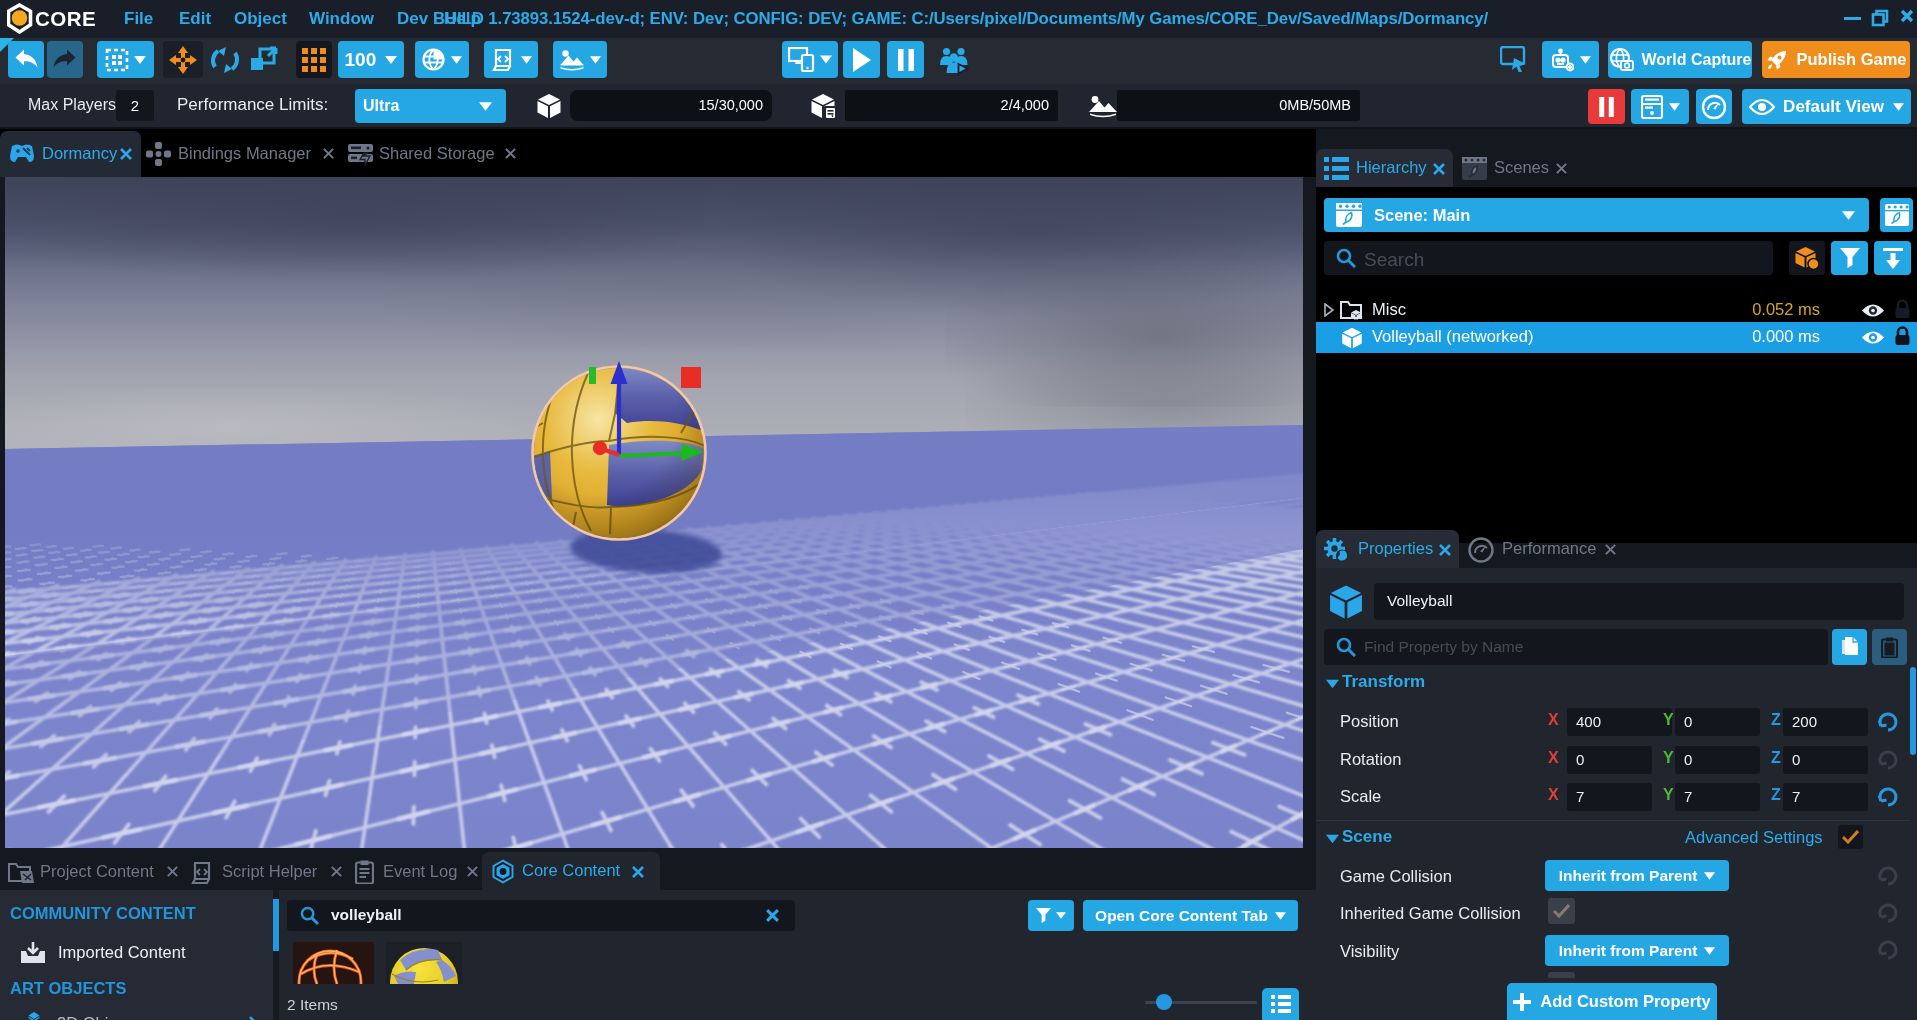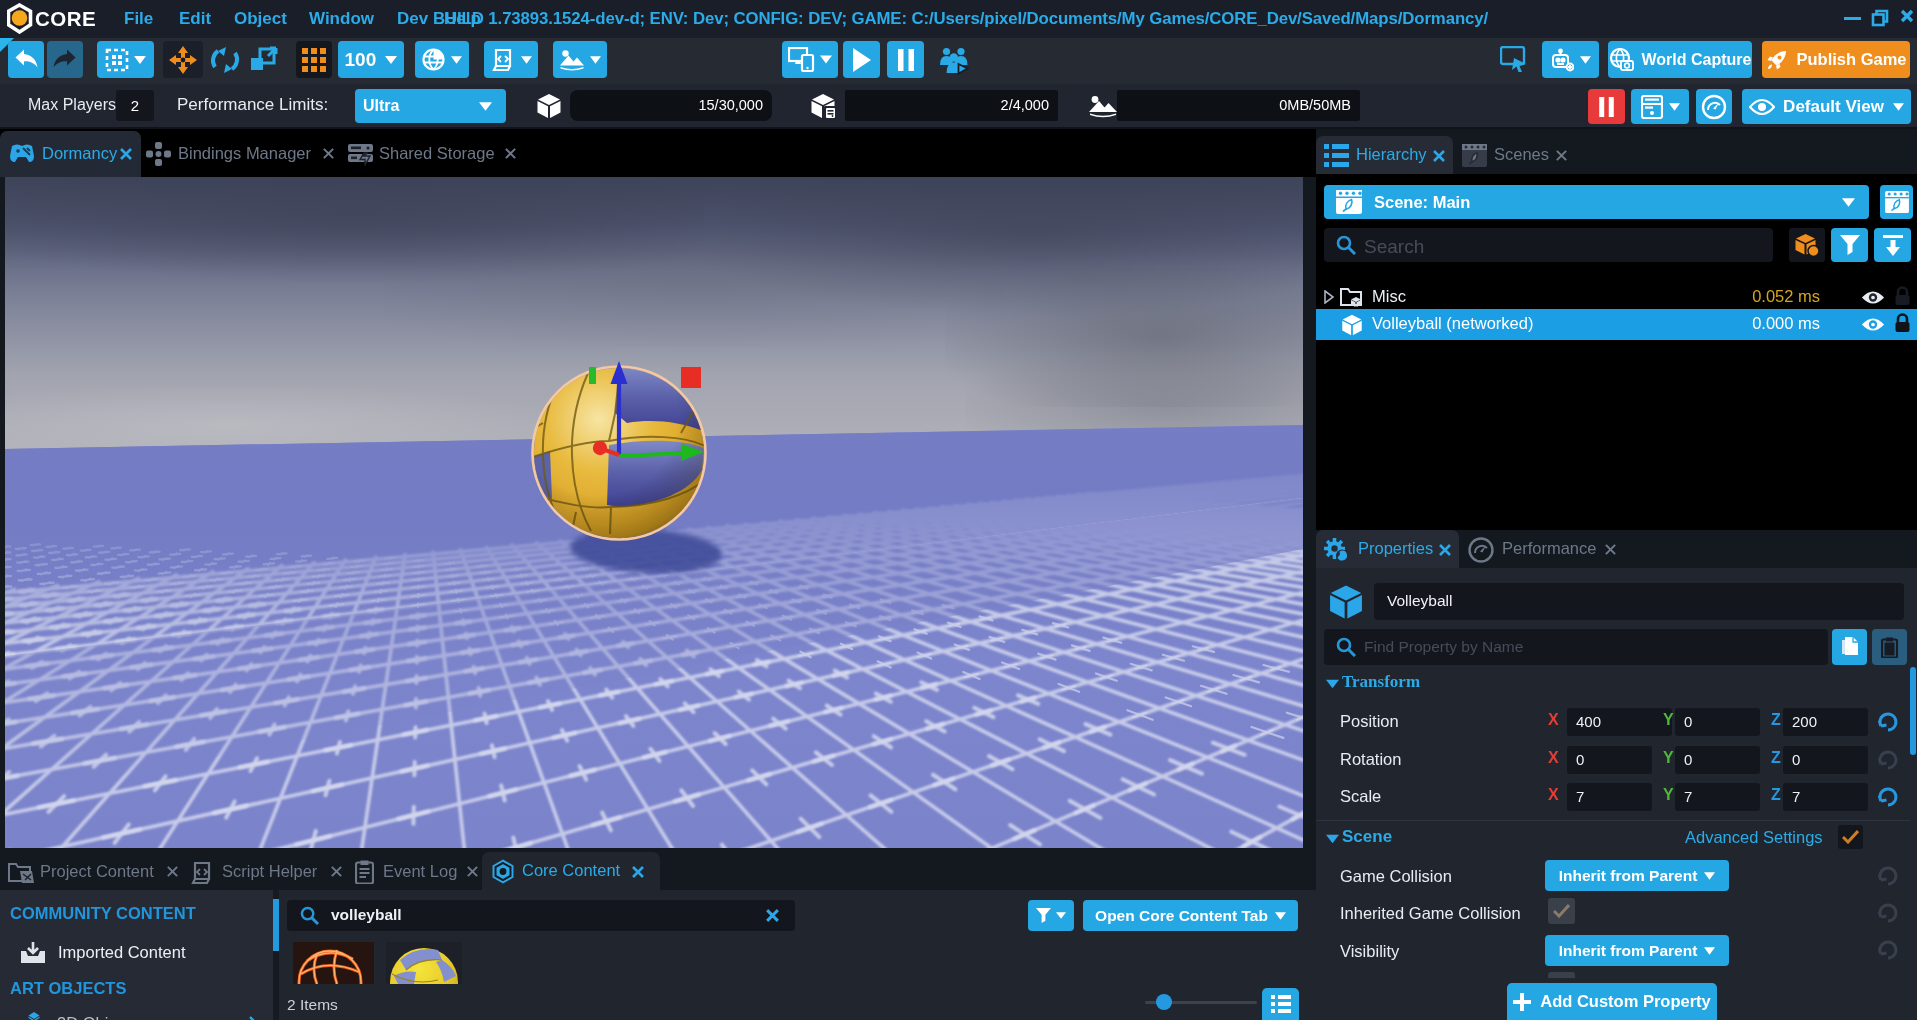--- a/index.html
+++ b/index.html
@@ -1122,21 +1122,21 @@
               <rect x="7" y="7" width="13" height="4"></rect>
               <rect x="0" y="14" width="4" height="4"></rect>
               <rect x="7" y="14" width="13" height="4"></rect>
             </g>
           </svg>
   </div>
 </div>
 
 </div>
 
-<div class="abs" style="left:1316px;top:129px;width:573px;height:401px;">
+<div class="abs" style="left:1316px;top:142px;width:573px;height:401px;">
 
 <div class="abs" style="left:0;top:7px;width:137px;height:38px;background:#262b35;border-radius:7px 7px 0 0;">
   <svg class="abs" style="left:8px;top:8px;" width="25" height="23" viewBox="0 0 25 23">
           <g fill="#2ba6e8">
             <rect x="0" y="0" width="5" height="5"></rect>
             <rect x="8" y="0" width="17" height="5"></rect>
             <rect x="0" y="9" width="5" height="5"></rect>
             <rect x="8" y="9" width="17" height="5"></rect>
             <rect x="0" y="18" width="5" height="5"></rect>
             <rect x="8" y="18" width="17" height="5"></rect>
@@ -1338,21 +1338,21 @@
             <rect x="5" y="0.5" width="7" height="4" fill="#171b23"></rect>
             <rect x="3.5" y="5.5" width="10" height="13" fill="#171b23"></rect>
           </svg>
   </div>
 
   <div class="abs" style="left:594px;top:99px;width:6px;height:88px;background:#2499e0;border-radius:3px;"></div>
 
   <svg class="abs" style="left:10px;top:111px;" width="13" height="10" viewBox="0 0 12 8">
           <path d="M0 0 L12 0 L6 8 Z" fill="#2ba6e8"></path>
         </svg>
-  <div class="abs blue" style="left:26px;top:104px;font-size:17px;font-weight:bold;font-family:Liberation Serif, serif;">Transform</div>
+  <div class="abs blue" style="left:26px;top:104px;font-size:17px;font-weight:bold;">Transform</div>
 
   <div class="abs" style="left:24px;top:144px;font-size:16.5px;color:#e9ecf1;">Position</div>
   <div class="abs" style="left:232px;top:143px;font-size:16px;font-weight:bold;color:#e33e35;">X</div>
   <div class="abs well" style="left:251px;top:140px;width:105px;height:28px;">
           <span style="position:absolute;left:9px;top:5px;font-size:15px;color:#eef1f5;">400</span>
         </div>
   <div class="abs" style="left:347px;top:143px;font-size:16px;font-weight:bold;color:#4fb838;">Y</div>
   <div class="abs well" style="left:359px;top:140px;width:85px;height:28px;">
           <span style="position:absolute;left:9px;top:5px;font-size:15px;color:#eef1f5;">0</span>
         </div>

